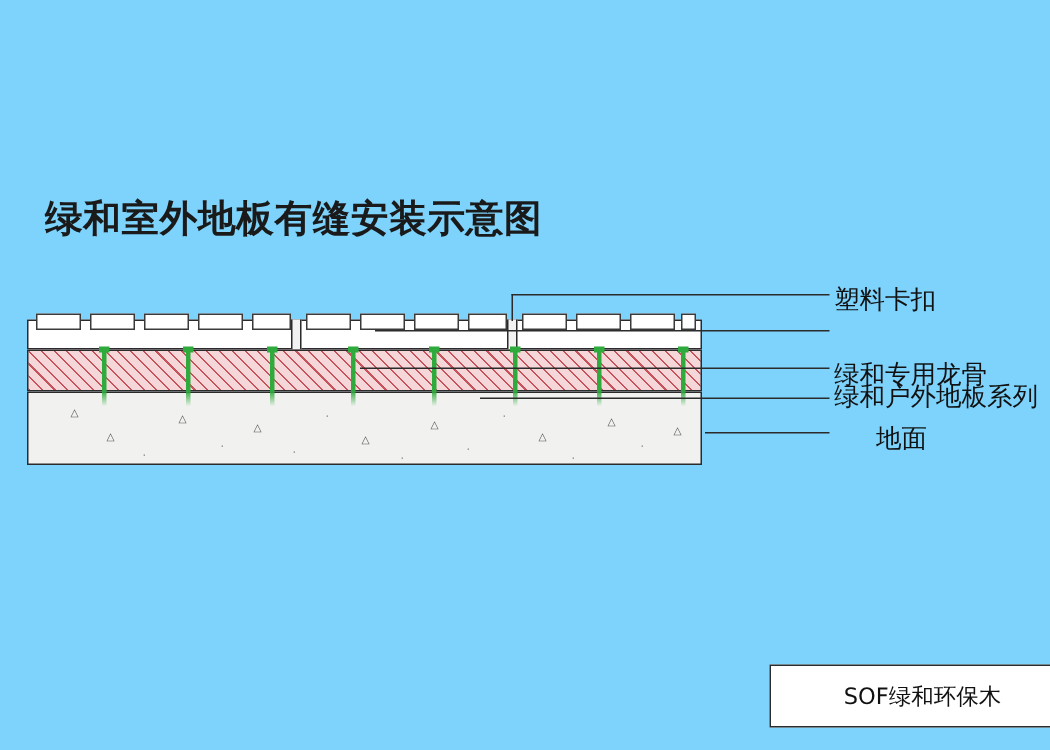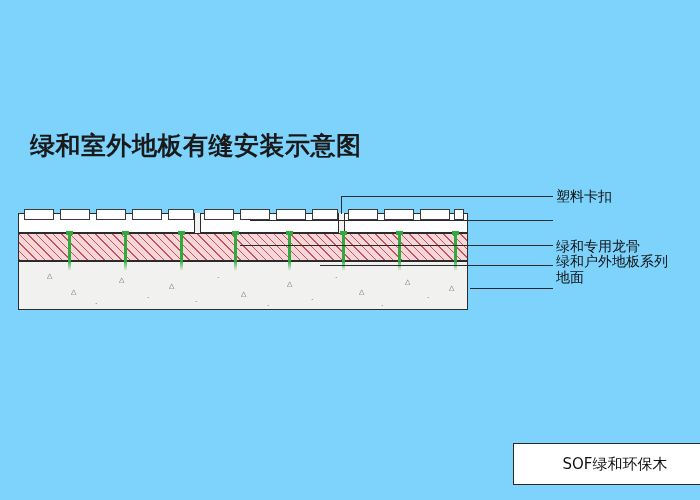--- a/index.html
+++ b/index.html
@@ -127,21 +127,21 @@
   .leader {
     position: absolute;
     background: #2b2b2b;
   }
   .leader-h { height: 1px; }
   .leader-v { width: 1px; }
 
   .callout {
     position: absolute;
     left: 556px;
-    font-size: 14px;
+    font-size: 17px;
     color: #111111;
     white-space: nowrap;
     font-family: Liberation Serif, serif;
   }
 
   
   #logo-box {
     position: absolute;
     left: 513px;
     top: 443px;
@@ -240,19 +240,19 @@
 
   <div class="leader leader-h" style="left:240px; top:245px; width:313px;"></div>
 
   <div class="leader leader-h" style="left:320px; top:265px; width:233px;"></div>
 
   <div class="leader leader-h" style="left:470px; top:288px; width:83px;"></div>
 
   <div class="callout" style="top:188px;">塑料卡扣</div>
   <div class="callout" style="top:213px;margin-top:40px;">绿和户外地板系列</div>
   <div class="callout" style="top:238px;">绿和专用龙骨</div>
-  <div class="callout" style="top:269px;">地面</div>
+  <div class="callout" style="top:281px;margin-left:28px;">地面</div>
 
   <div id="logo-box">
     <div id="logo-text">SOF绿和环保木</div>
   </div>
 
 </div>
 
 </body></html>

